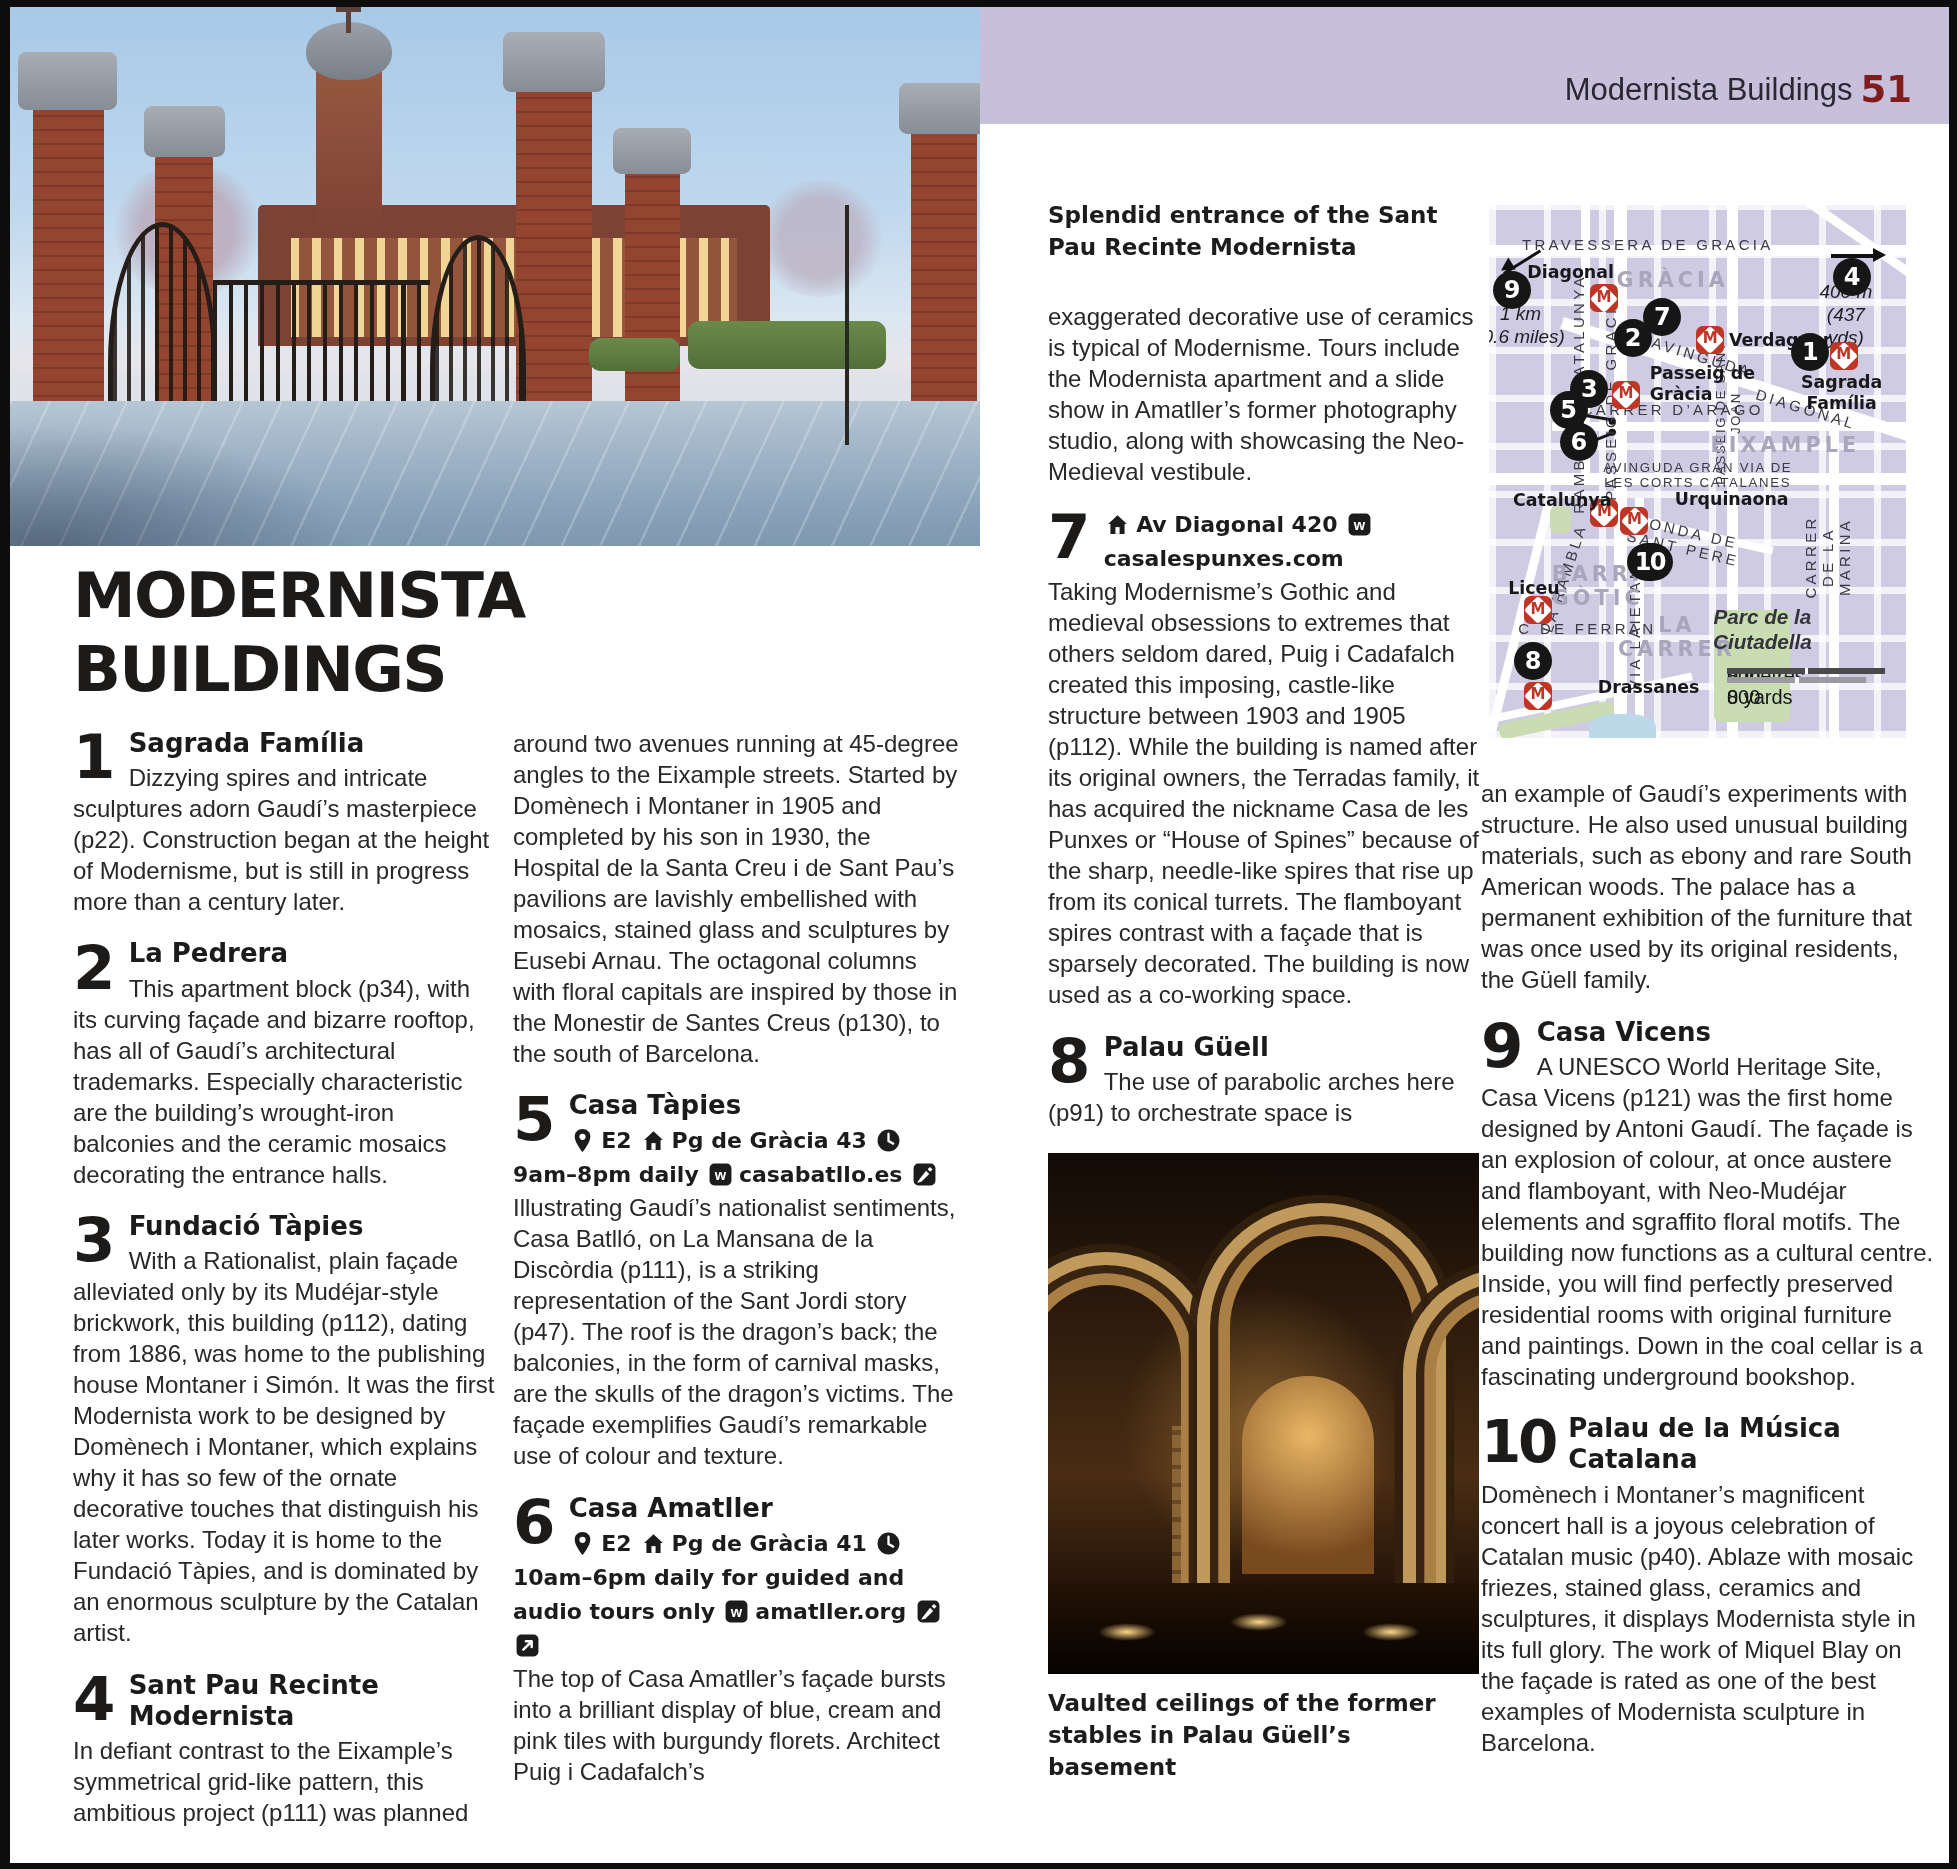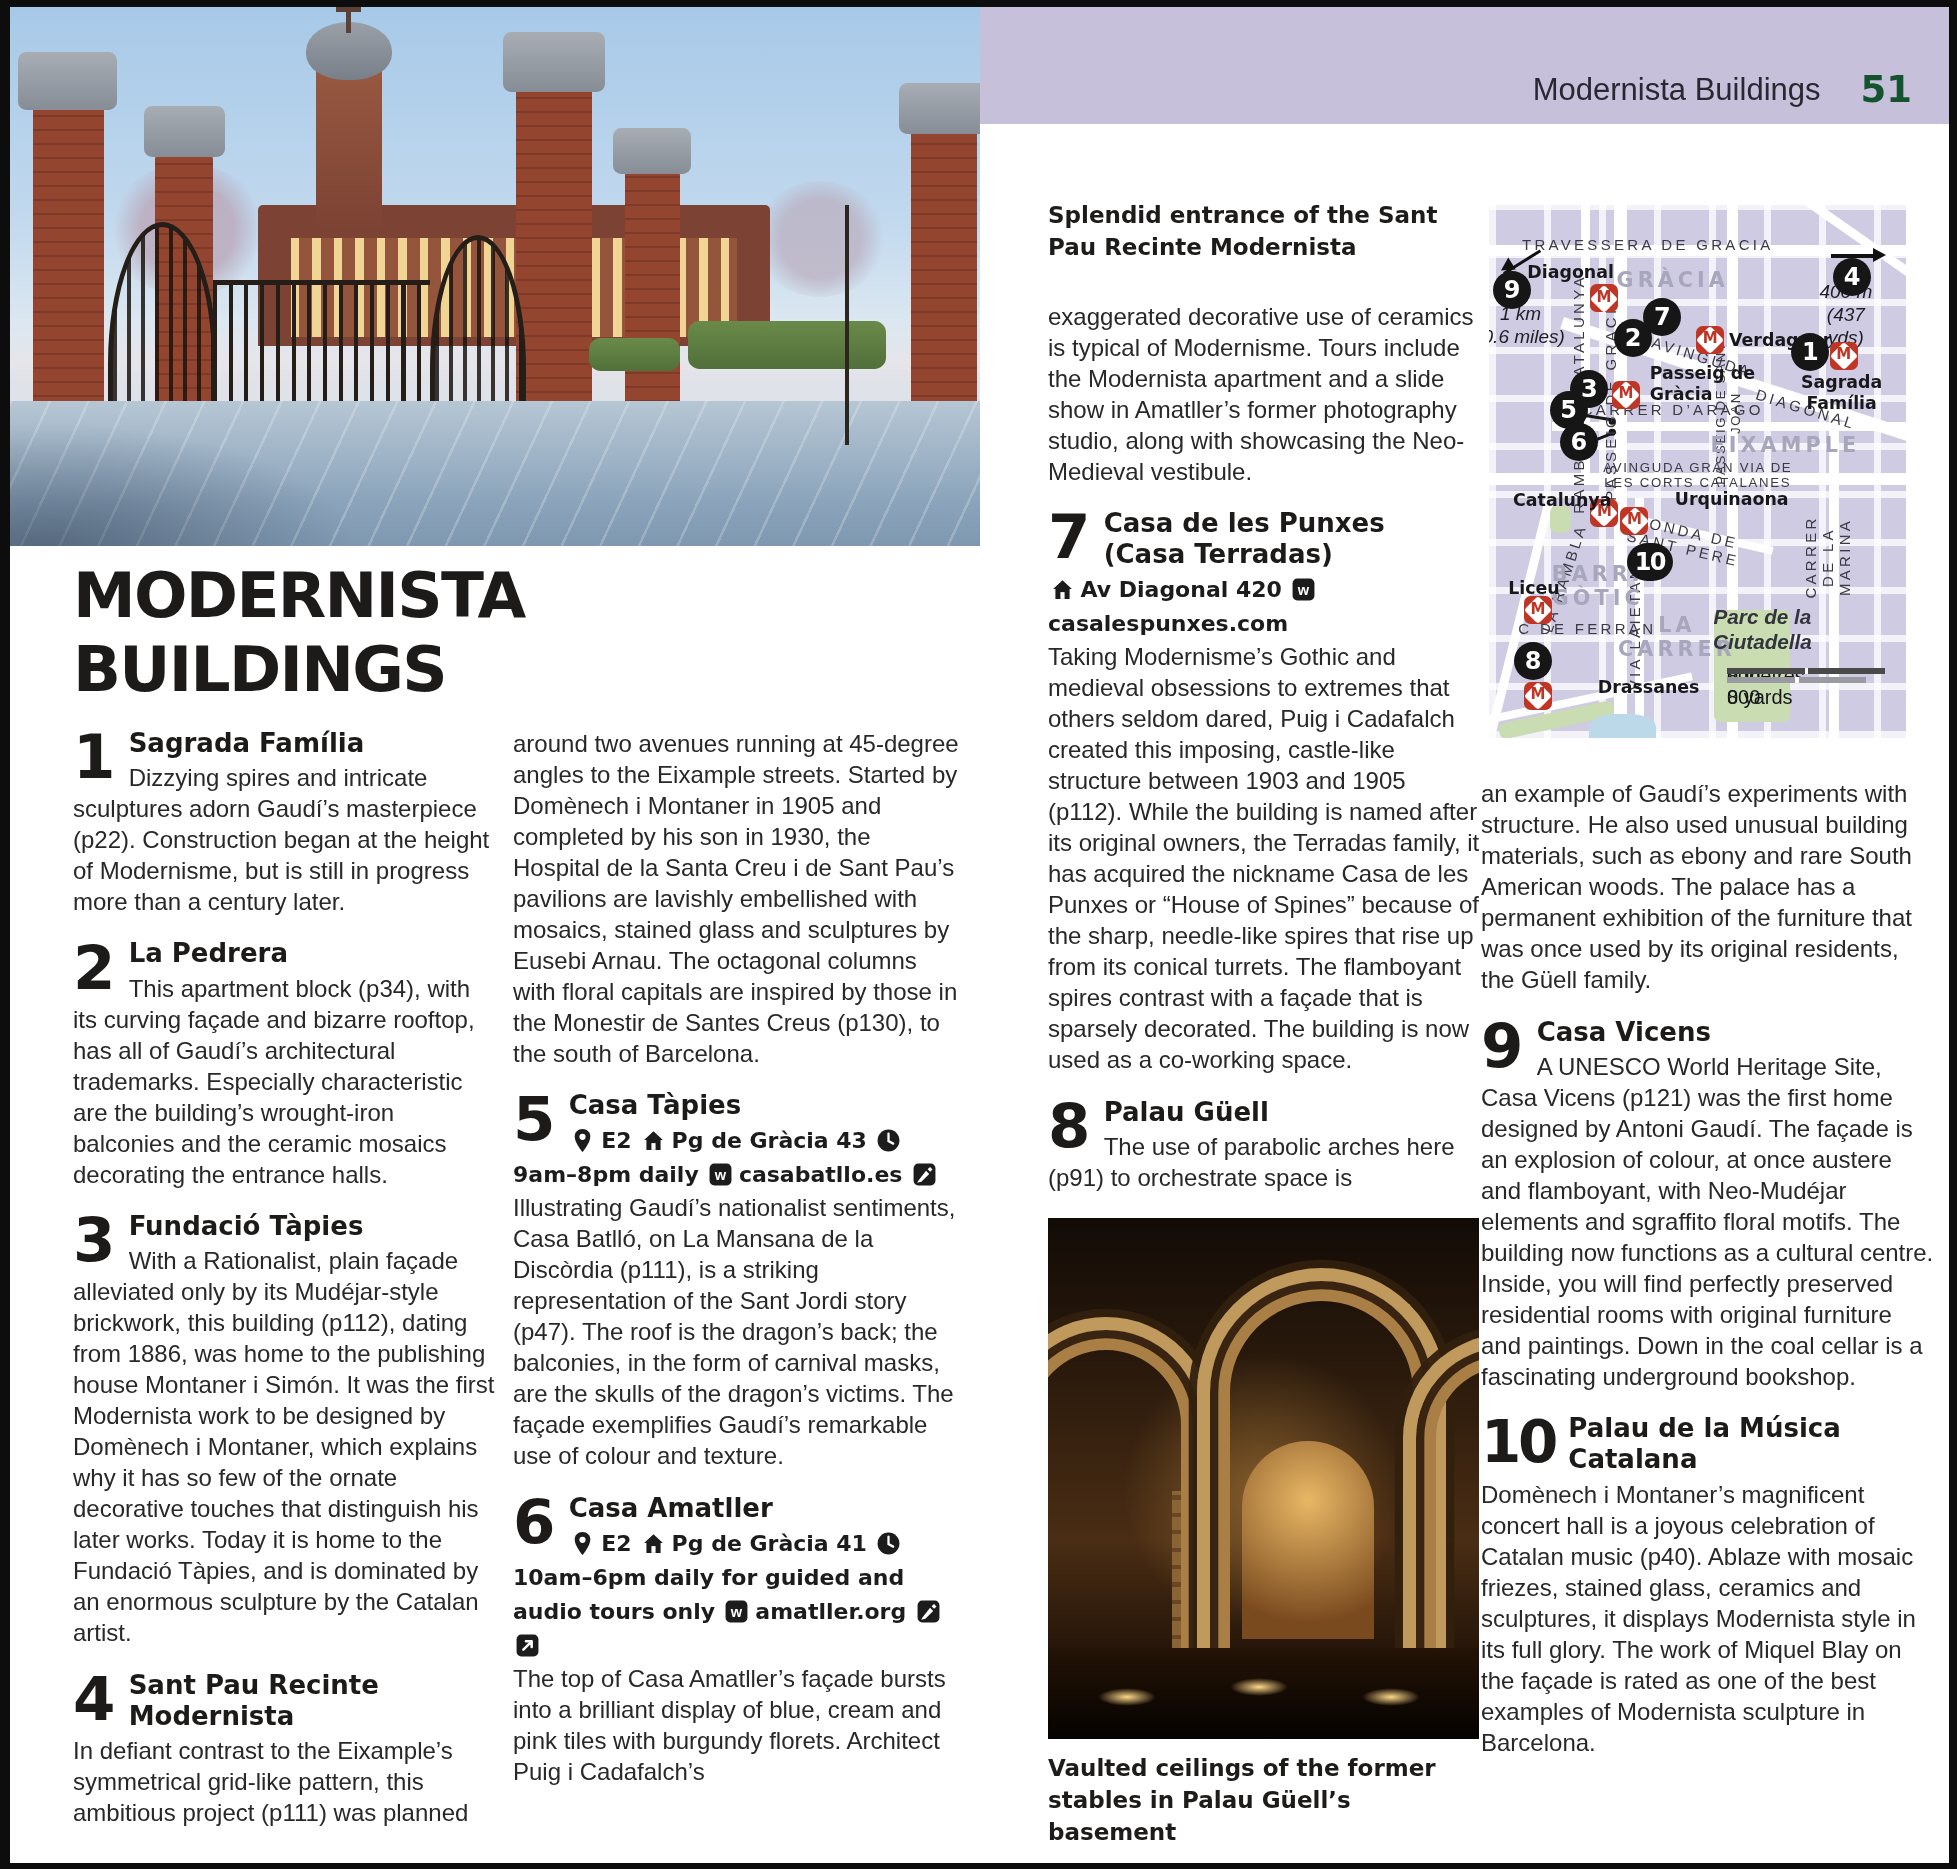--- a/index.html
+++ b/index.html
@@ -2,21 +2,21 @@
 <html style="font-size:13.2px"><head>
 <meta charset="utf-8">
 <style>
   html,body{margin:0;padding:0;background:#0d0d0d;}
   .page{position:absolute;left:10px;top:6.6px;width:1939px;height:1856px;background:#ffffff;overflow:hidden;
         font-family:"Liberation Sans",sans-serif;color:#262626;}
   
   .header-bar{position:absolute;left:970px;top:0;width:970px;height:117px;background:#c6c0da;
               display:flex;align-items:flex-end;justify-content:flex-end;padding:0 38px 18px 0;box-sizing:border-box;}
   .header-title{font-size:31px;color:#2a2733;line-height:33px;}
-  .header-num{font-family:"DejaVu Sans",sans-serif;font-weight:bold;font-size:37px;color:#14532d;margin-left:40px;line-height:33px;}
+  .header-num{font-family:"DejaVu Sans",sans-serif;font-weight:bold;font-size:37px;color:#7f1d1d;margin-left:8px;line-height:33px;}
   
   .big-title{position:absolute;left:63px;top:552px;width:546px;margin:0;
              font-family:"DejaVu Sans",sans-serif;font-weight:bold;font-size:63px;line-height:74px;
              letter-spacing:-1.7px;color:#1c1b1a;}
   
   .col{position:absolute;}
   #col1{left:63px;top:721px;width:426px;}
   #col2{left:503px;top:721px;width:446px;}
   #col3{left:1038px;top:192px;width:436px;}
   #col4{left:1471px;top:192px;width:453px;}
@@ -254,22 +254,20 @@
     </div>
 
   <div class="col" id="col3">
     <div class="caption caption-top">Splendid entrance of the Sant Pau Recinte Modernista</div>
     <div id="col3entries">
         <div class="entry">
           <p class="body"><span>exaggerated decorative use of ceramics is typical of Modernisme. Tours include the Modernista apartment and a slide show in Amatller’s former photography studio, along with showcasing the Neo-Medieval vestibule.</span></p>
         </div>
         <div class="entry">
           <span class="num">7</span>
-          <h3 class="etitle">Casa de les Punxes
-(Casa Terradas)</h3>
           <div class="meta"><span class="micon"><svg viewBox="0 0 24 24">
                 <path d="M3 11.5 12 3l9 8.5h-2.2V21H5.2V11.5H3z" fill="#1c1c1c"></path>
                 <rect x="10" y="14.5" width="4" height="6.5" fill="#fff"></rect>
               </svg></span><span class="mtext">Av Diagonal 420  </span><span class="micon"><svg viewBox="0 0 24 24" style="font-size:27px">
                 <rect x="1.5" y="1.5" width="21" height="21" rx="4.5" fill="#1c1c1c"></rect>
                 <text x="12" y="17.5" font-size="14" font-weight="bold" fill="#fff" text-anchor="middle" font-family="sans-serif">w</text>
               </svg></span><span class="mtext">casalespunxes.com  </span></div>
           <p class="body"><span>Taking Modernisme’s Gothic and medieval obsessions to extremes that others seldom dared, Puig i Cadafalch created this imposing, castle-like structure between 1903 and 1905 </span><span class="it">(p112)</span><span>. While the building is named after its original owners, the Terradas family, it has acquired the nickname Casa de les Punxes or “House of Spines” because of the sharp, needle-like spires that rise up from its conical turrets. The flamboyant spires contrast with a façade that is sparsely decorated. The building is now used as a co-working space.</span></p>
         </div>
         <div class="entry">

